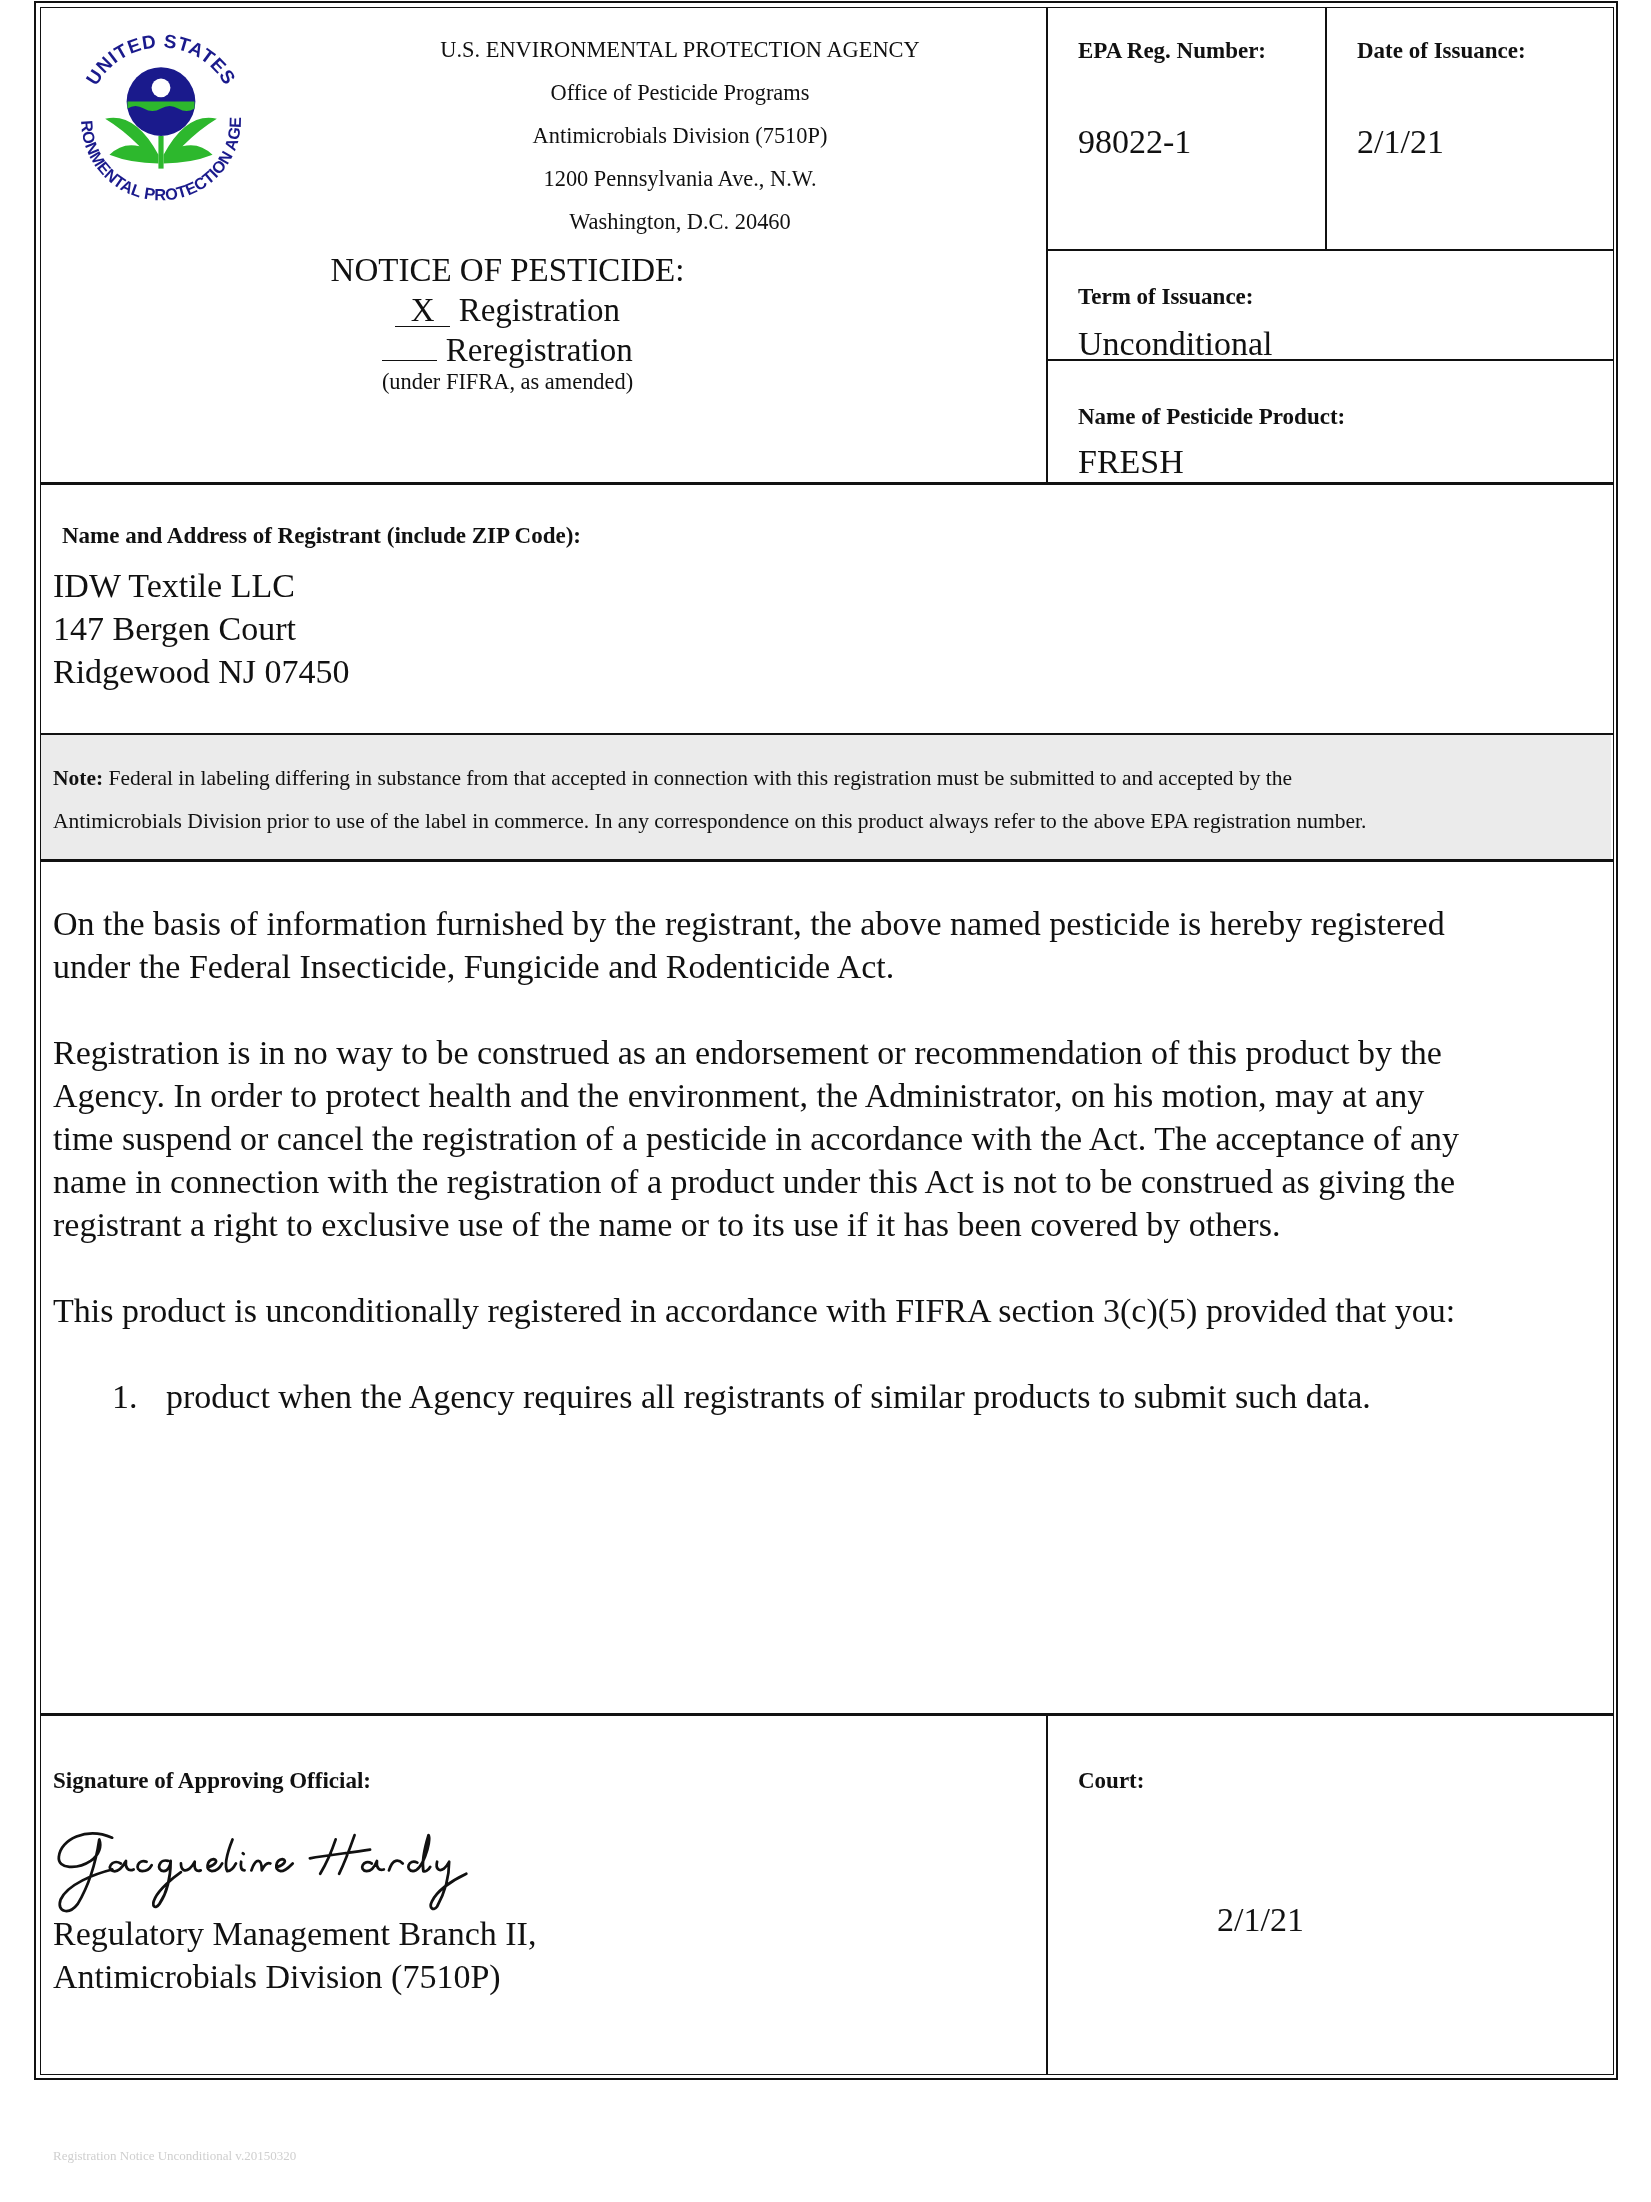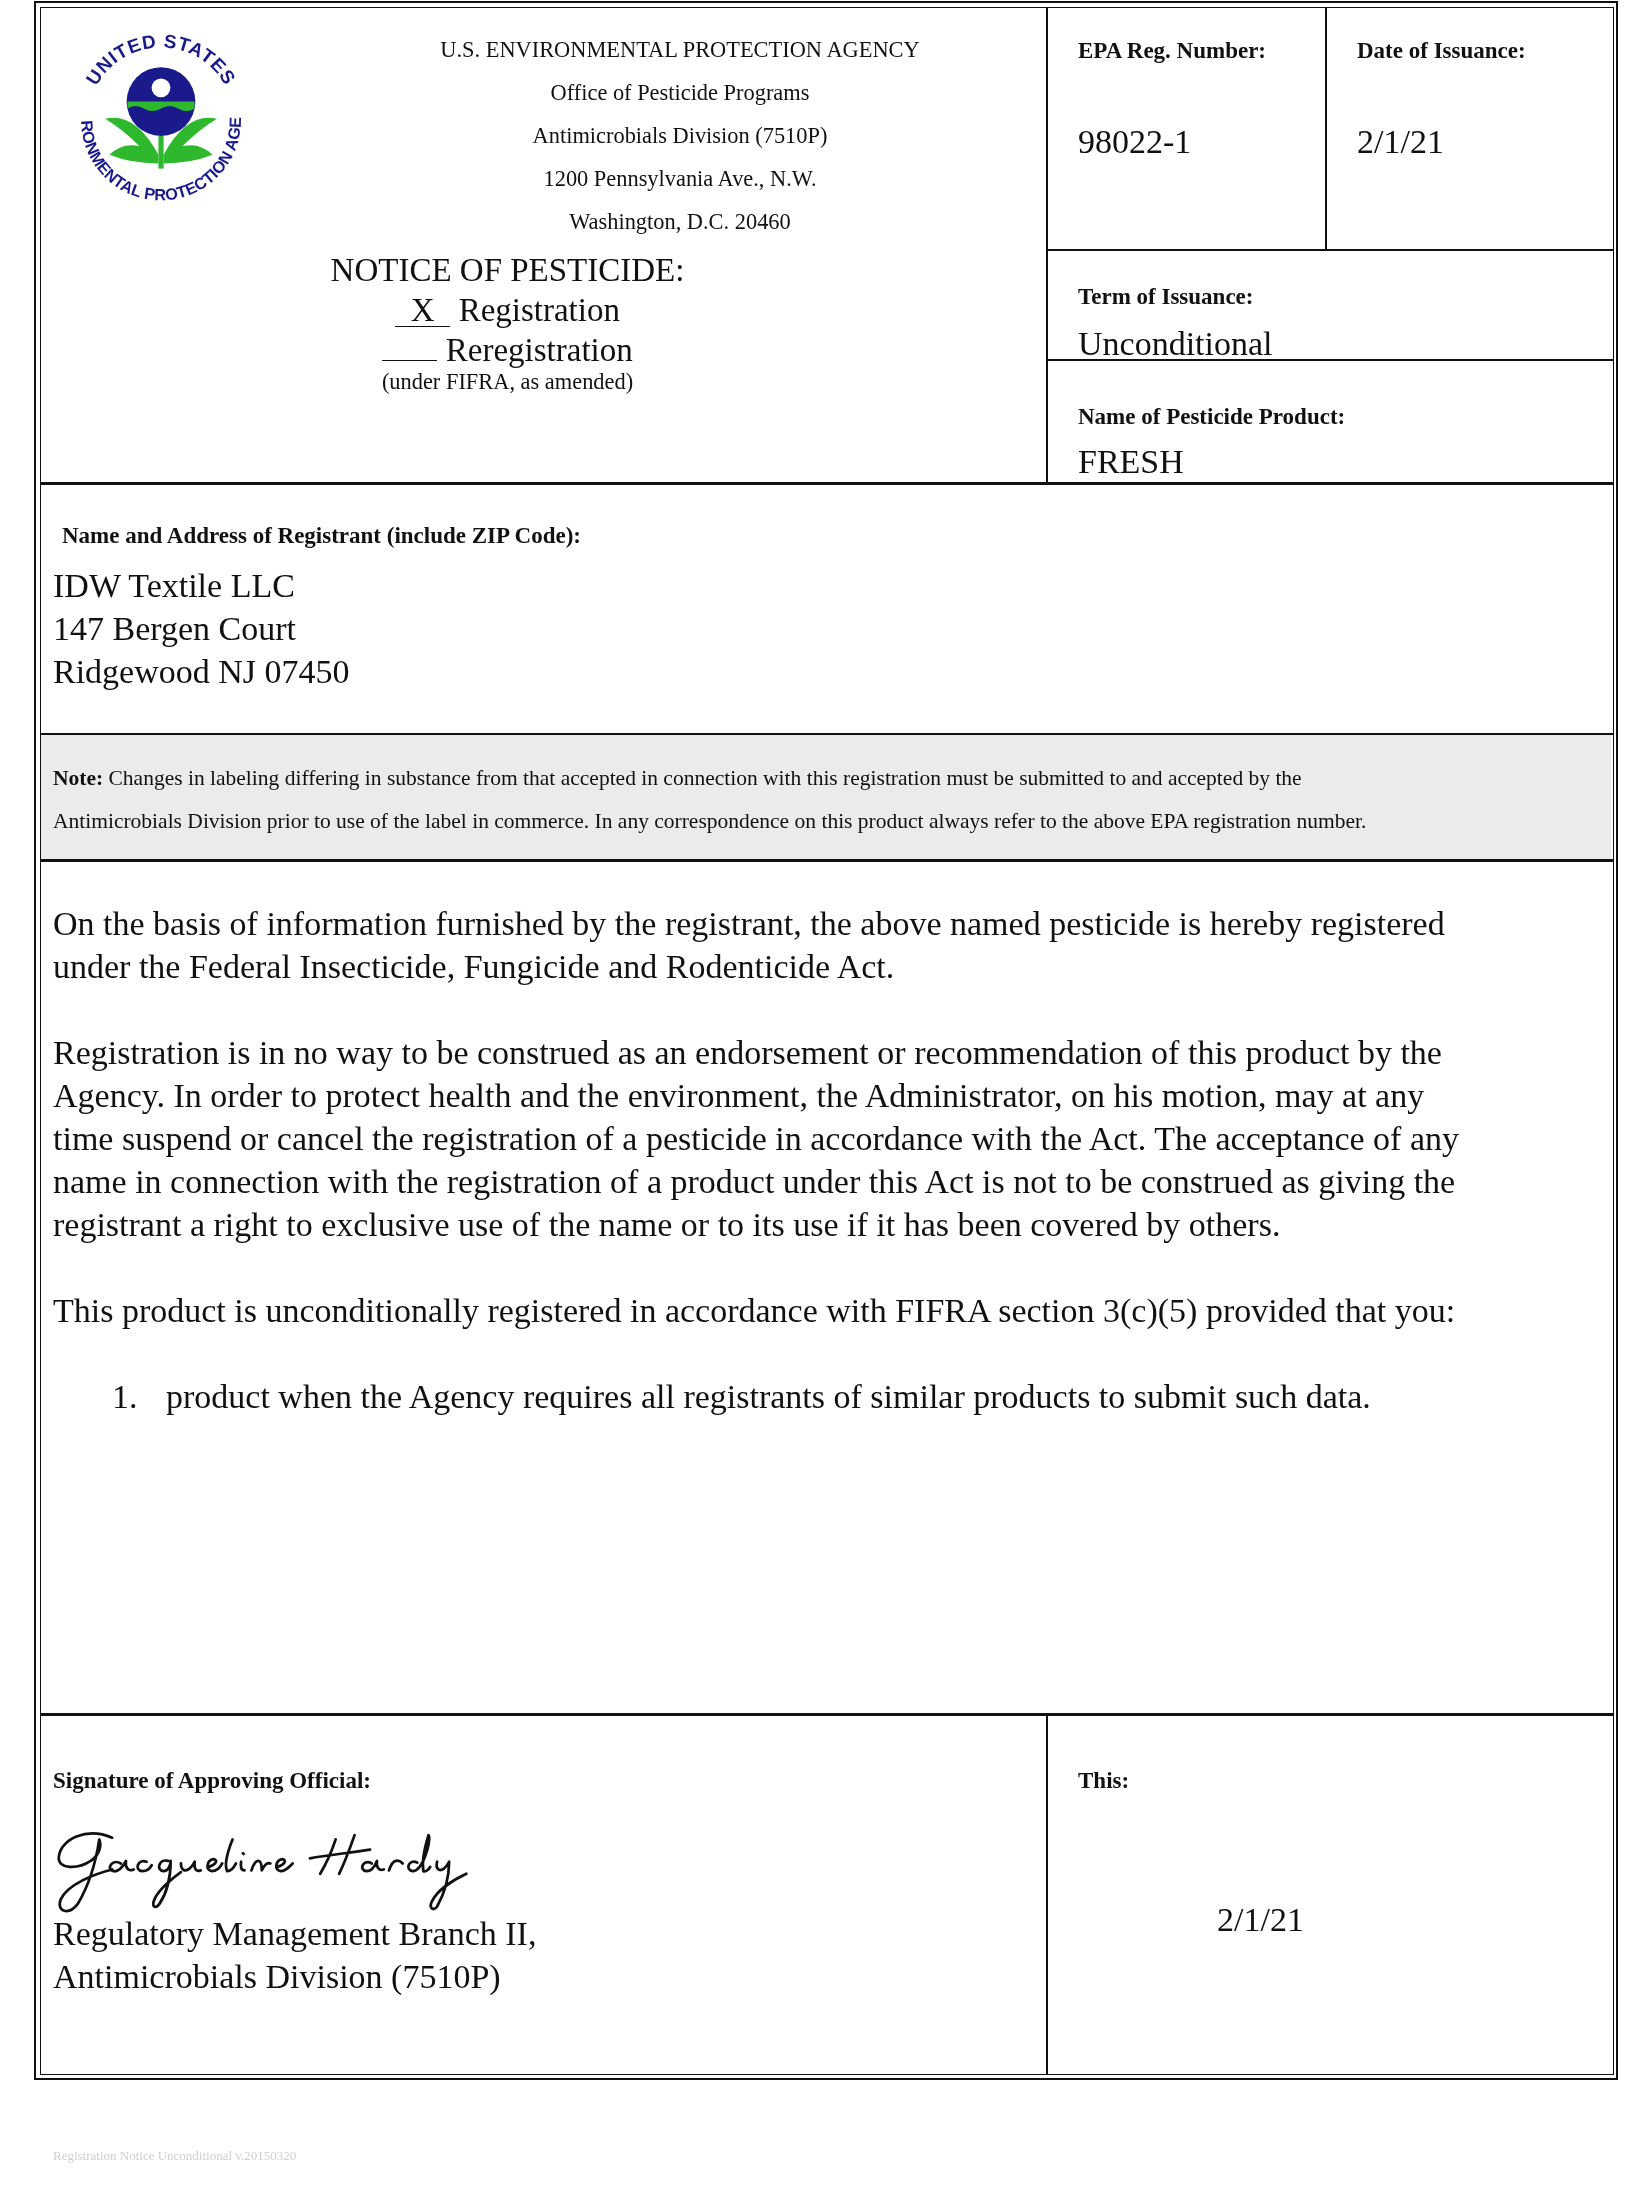--- a/index.html
+++ b/index.html
@@ -101,21 +101,21 @@
 <div class="abs big" style="left:53px; top:564px; line-height:43px;">
   <div>IDW Textile LLC</div>
   <div>147 Bergen Court</div>
   <div>Ridgewood NJ  07450</div>
 </div>
 
 <div class="hline" style="left:40px; top:733px; width:1574px; height:1.7px;"></div>
 <div class="note-bg"></div>
 <div class="hline" style="left:40px; top:859px; width:1574px; height:2.6px;"></div>
 <div class="note-text">
-  <div><b>Note:</b> <span>Changes in labeling differing in substance from that accepted in connection with this registration must be submitted to and accepted by the</span></div>
+  <div><b>Note:</b> <span>Federal in labeling differing in substance from that accepted in connection with this registration must be submitted to and accepted by the</span></div>
   <div>Antimicrobials Division prior to use of the label in commerce.  In any correspondence on this product always refer to the above EPA registration number.</div>
 </div>
 
 <div class="body-text" style="top:902px;">
   <div>On the basis of information furnished by the registrant, the above named pesticide is hereby registered</div>
   <div>under the Federal Insecticide, Fungicide and Rodenticide Act.</div>
 </div>
 <div class="body-text" style="top:1031px;">
   <div>Registration is in no way to be construed as an endorsement or recommendation of this product by the</div>
   <div>Agency. In order to protect health and the environment, the Administrator, on his motion, may at any</div>
@@ -153,17 +153,17 @@
     <path d="M 425 47 C 415 42 410 56 420 57 C 426 57 430 50 434 40 C 438 30 440 18 438 15 C 434 28 430 45 432 57 C 434 58 438 56 440 52"></path>
     <path d="M 448 46 C 446 54 450 58 456 54 C 460 50 462 46 462 46 C 462 60 458 80 448 98 C 444 104 438 100 442 92 C 448 80 465 68 482 60"></path>
   </g>
 </svg>
 
 <div class="abs big" style="left:53px; top:1912px; line-height:43px;">
   <div>Regulatory Management Branch II,</div>
   <div>Antimicrobials Division (7510P)</div>
 </div>
 
-<div class="abs label-bold" style="left:1078px; top:1768px;">This:</div>
+<div class="abs label-bold" style="left:1078px; top:1768px;">Court:</div>
 <div class="abs big" style="left:1217px; top:1901px;">2/1/21</div>
 
 <div class="footer">Registration Notice Unconditional v.20150320</div>
 
 
 </body></html>

